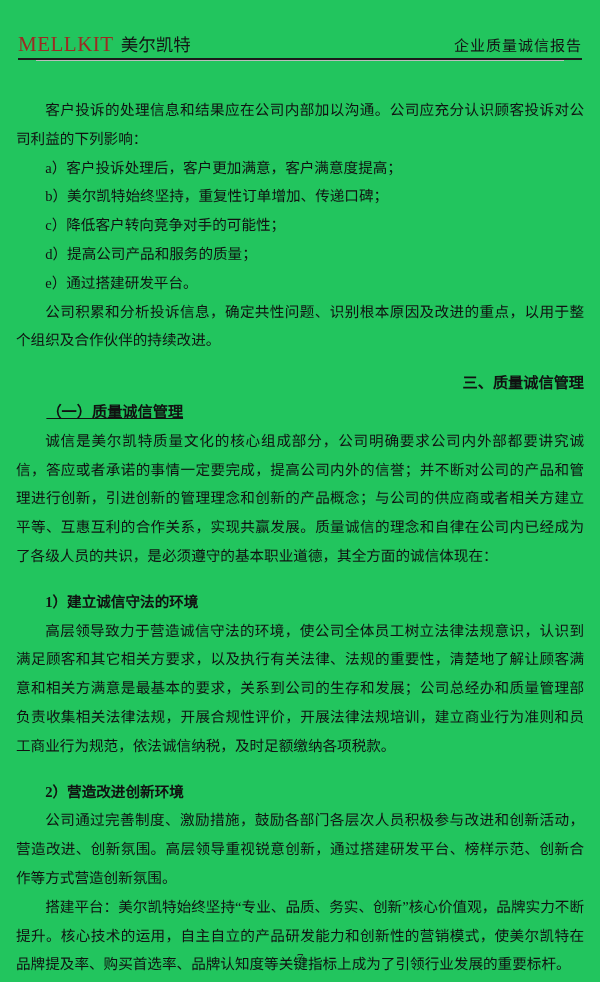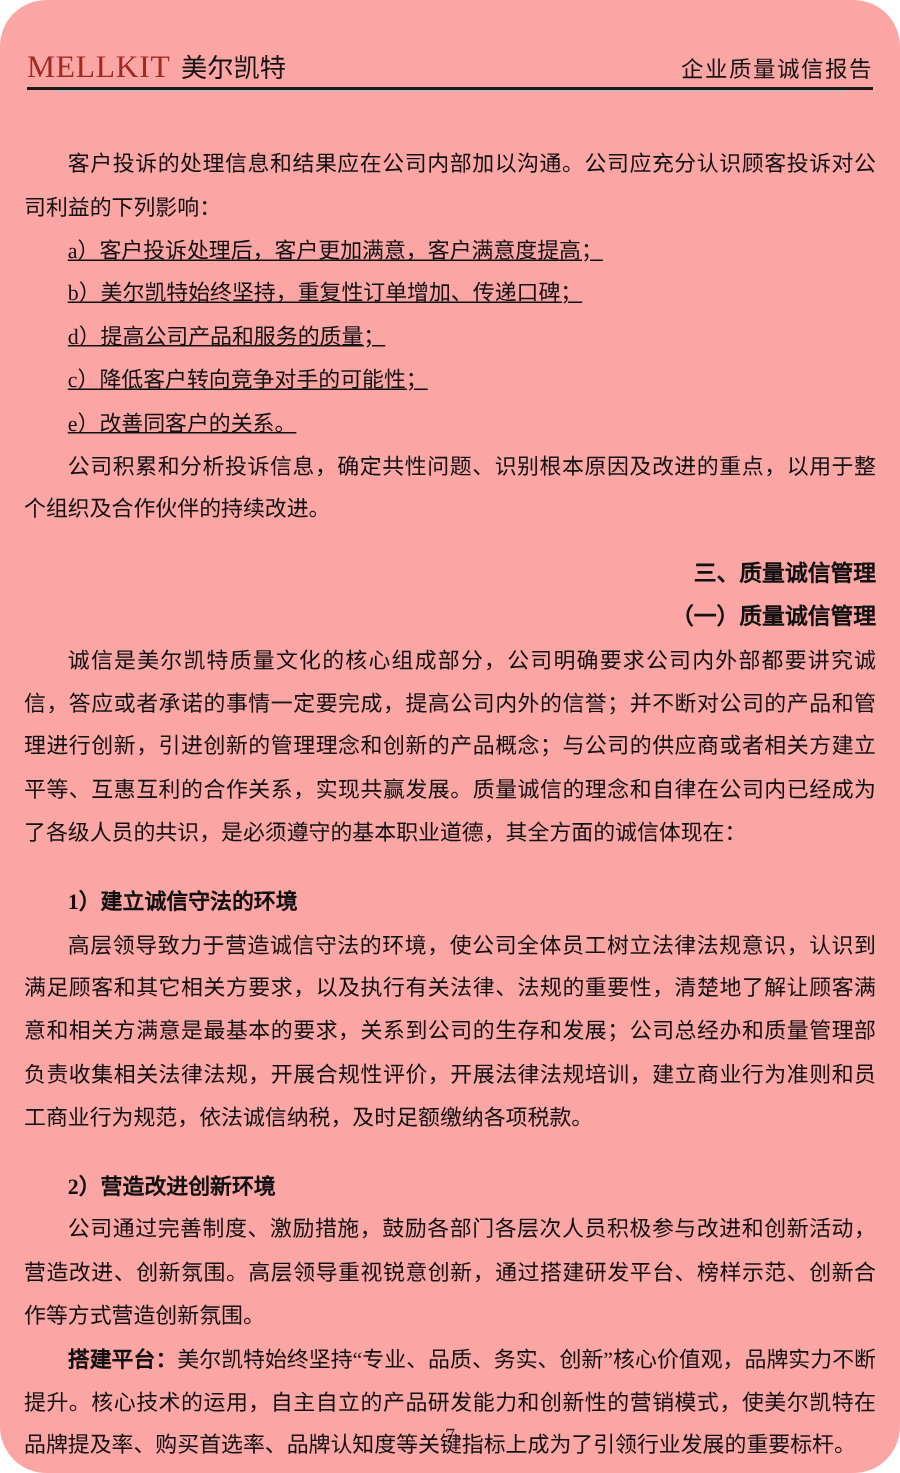--- a/index.html
+++ b/index.html
@@ -5,23 +5,22 @@
   * { margin: 0; padding: 0; box-sizing: border-box; }
   html, body { background: #ffffff; }
   body {
     font-family: "Liberation Serif", "DejaVu Serif", serif;
     color: #161616;
   }
   .page {
     position: relative;
     width: 600px;
     height: 982px;
-    background: #fca5a5;
+    background: #22c55e;
     overflow: hidden;
-    border-radius: 31px;
   }
   
   .header {
     margin: 0 18px;
     padding-top: 7px;
     display: flex;
     justify-content: space-between;
     align-items: baseline;
     border-bottom: 2.5px solid #1b1b1b;
     padding-bottom: 1px;
@@ -48,45 +47,46 @@
   
   .content {
     margin: 0 16px;
     padding-top: 36px;
     font-size: 14.6px;
     line-height: 28.8px;
     text-align: justify;
     color: #111111;
   }
   .para.indent { text-indent: 2em; }
-  .list-item { padding-left: 2em; text-decoration: underline; }
+  .list-item { padding-left: 2em; }
   .section-heading {
     font-size: 15.2px;
     font-weight: bold;
     line-height: 28.8px;
     padding-left: 2em;
     margin-top: 14px;
     text-align: right;
   }
   .subsection-heading {
     font-size: 15.2px;
     font-weight: bold;
     line-height: 28.8px;
     padding-left: 2em;
-    text-align: right;
+    text-align: left;
+    text-decoration: underline;
   }
   .item-heading {
     font-size: 14.6px;
     font-weight: bold;
     line-height: 28.8px;
     padding-left: 2em;
     margin-top: 17px;
     text-align: left;
   }
-  .inline-bold { font-weight: bold; }
+  .inline-bold { font-weight: normal; }
   
   .footer {
     position: absolute;
     left: 0;
     bottom: 16px;
     width: 100%;
     text-align: center;
   }
   .page-number {
     font-size: 13.5px;
@@ -106,23 +106,23 @@
     <div class="doc-title">企业质量诚信报告</div>
   </header>
 
   <main class="content">
 
     <p class="para indent">客户投诉的处理信息和结果应在公司内部加以沟通。公司应充分认识顾客投诉对公司利益的下列影响：</p>
 
     <div class="list">
       <p class="list-item">a）客户投诉处理后，客户更加满意，客户满意度提高；</p>
       <p class="list-item">b）美尔凯特始终坚持，重复性订单增加、传递口碑；</p>
+      <p class="list-item">c）降低客户转向竞争对手的可能性；</p>
       <p class="list-item">d）提高公司产品和服务的质量；</p>
-      <p class="list-item">c）降低客户转向竞争对手的可能性；</p>
-      <p class="list-item">e）改善同客户的关系。</p>
+      <p class="list-item">e）通过搭建研发平台。</p>
     </div>
 
     <p class="para indent">公司积累和分析投诉信息，确定共性问题、识别根本原因及改进的重点，以用于整个组织及合作伙伴的持续改进。</p>
 
     <h2 class="section-heading">三、质量诚信管理</h2>
 
     <h3 class="subsection-heading">（一）质量诚信管理</h3>
 
     <p class="para indent">诚信是美尔凯特质量文化的核心组成部分，公司明确要求公司内外部都要讲究诚信，答应或者承诺的事情一定要完成，提高公司内外的信誉；并不断对公司的产品和管理进行创新，引进创新的管理理念和创新的产品概念；与公司的供应商或者相关方建立平等、互惠互利的合作关系，实现共赢发展。质量诚信的理念和自律在公司内已经成为了各级人员的共识，是必须遵守的基本职业道德，其全方面的诚信体现在：</p>
 

